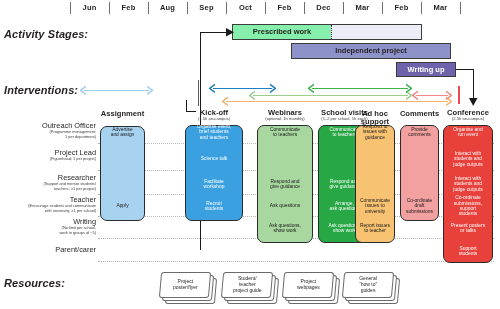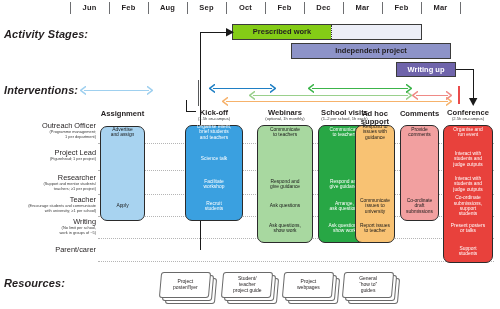--- a/index.html
+++ b/index.html
@@ -108,21 +108,21 @@
       <div class="month" style="left: 382px; width: 39px;">Feb</div>
       <div class="mtick" style="left: 421px;"></div>
       <div class="month" style="left: 421px; width: 39px;">Mar</div>
       <div class="mtick" style="left: 460px;"></div>
     </div>
 
   <div class="abs sect-label" style="left:4px;top:28px;">Activity Stages:</div>
   <div class="abs sect-label" style="left:4px;top:84px;">Interventions:</div>
   <div class="abs sect-label" style="left:4px;top:277px;">Resources:</div>
 
-  <div class="abs stage" id="stage-0" style="left: 232px; top: 24px; width: 190px; height: 16px; background: #84cc16;">
+  <div class="abs stage" id="stage-0" style="left: 232px; top: 24px; width: 190px; height: 16px; background: #86efac;">
       <div class="abs" style="inset: 0px 0px 0px 98px; background: rgb(236, 238, 247);"></div>
     <span style="position:absolute;left:0;top:0;bottom:0;width:98px;"></span>
     <span style="position: absolute; z-index: 2; left: 0px; width: 98px; text-align: center; top: 3px;">Prescribed work</span>
   <div class="stage-inner-divider" style="left: 98px;"></div>
     </div>
 
   <div class="abs stage" id="stage-2" style="left: 396px; top: 62px; width: 60px; height: 15px; background: rgb(111, 100, 171); color: rgb(255, 255, 255);">
     <span>Writing up</span>
   </div>
 

